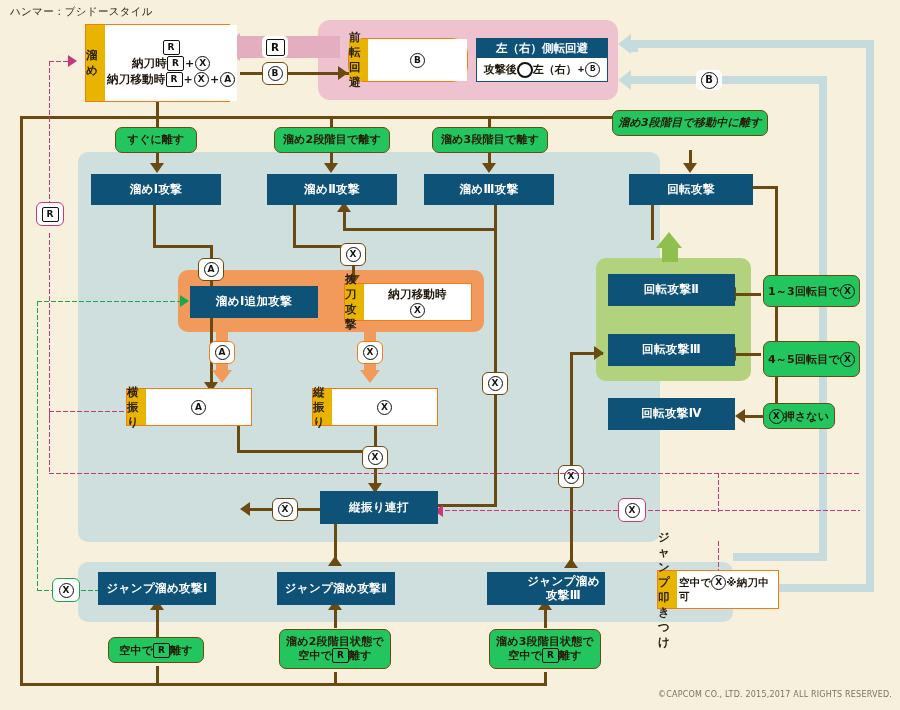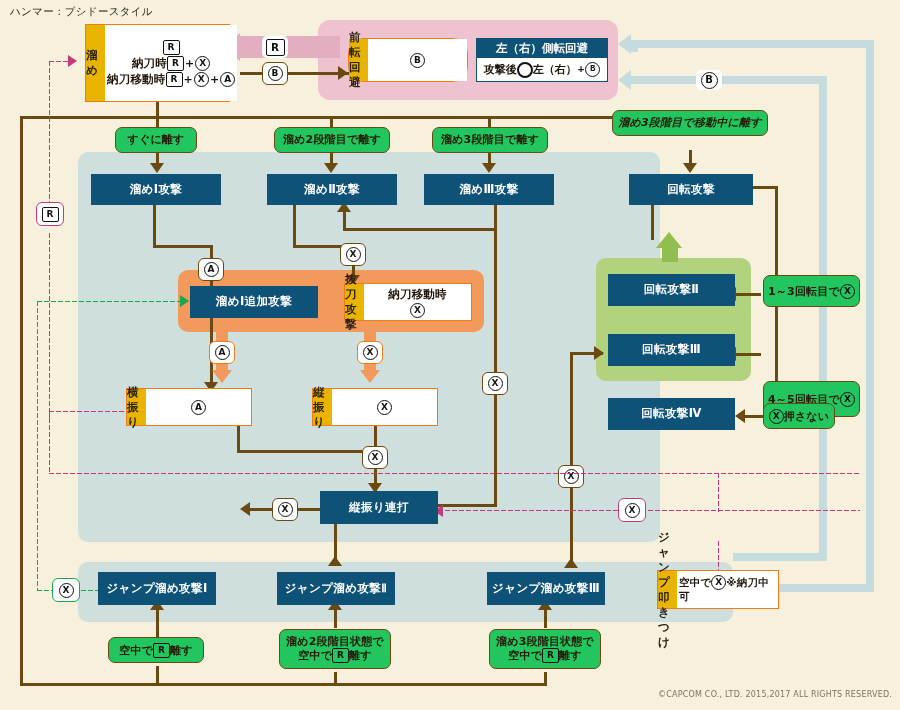--- a/index.html
+++ b/index.html
@@ -379,30 +379,30 @@
 
   <div class="abs node node-blue" style="left:320px;top:491px;width:118px;height:33px;">縦振り連打</div>
 
   <div class="abs node node-blue" style="left:608px;top:274px;width:127px;height:32px;">回転攻撃Ⅱ</div>
   <div class="abs node node-blue" style="left:608px;top:334px;width:127px;height:32px;">回転攻撃Ⅲ</div>
   <div class="abs node node-blue" style="left:608px;top:398px;width:127px;height:32px;">回転攻撃Ⅳ</div>
 
   <div class="abs callout" style="left:763px;top:275px;width:97px;height:32px;">
     <span>1～3回転目で<span class="kb k-round">X</span></span>
   </div>
-  <div class="abs callout" style="left:763px;top:341px;width:97px;height:36px;margin-top:40px;">
+  <div class="abs callout" style="left:763px;top:341px;width:97px;height:36px;">
     <span>4～5回転目で<span class="kb k-round">X</span></span>
   </div>
   <div class="abs callout" style="left:763px;top:403px;width:72px;height:24px;">
     <span><span class="kb k-round">X</span>押さない</span>
   </div>
 
   <div class="abs node node-blue" style="left:98px;top:572px;width:118px;height:33px;">ジャンプ溜め攻撃Ⅰ</div>
   <div class="abs node node-blue" style="left:277px;top:572px;width:118px;height:33px;font-family:Liberation Serif, serif;">ジャンプ溜め攻撃Ⅱ</div>
-  <div class="abs node node-blue" style="left:487px;top:572px;width:118px;height:33px;">ジャンプ溜め攻撃Ⅲ</div>
+  <div class="abs node node-blue" style="left:487px;top:572px;width:118px;height:33px;padding-left:35px;">ジャンプ溜め攻撃Ⅲ</div>
   <div class="abs node-split" style="left:657px;top:570px;width:122px;height:39px;">
     <div class="hd">ジャンプ叩きつけ</div>
     <div class="bd">
       <span style="font-size:10.5px;">空中で<span class="kb k-round">X</span>※納刀中可</span>
     </div>
   </div>
 
   <div class="abs callout" style="left:108px;top:637px;width:96px;height:24px;">
     <span>空中で<span class="kb k-rect">R</span>離す</span>
   </div>

